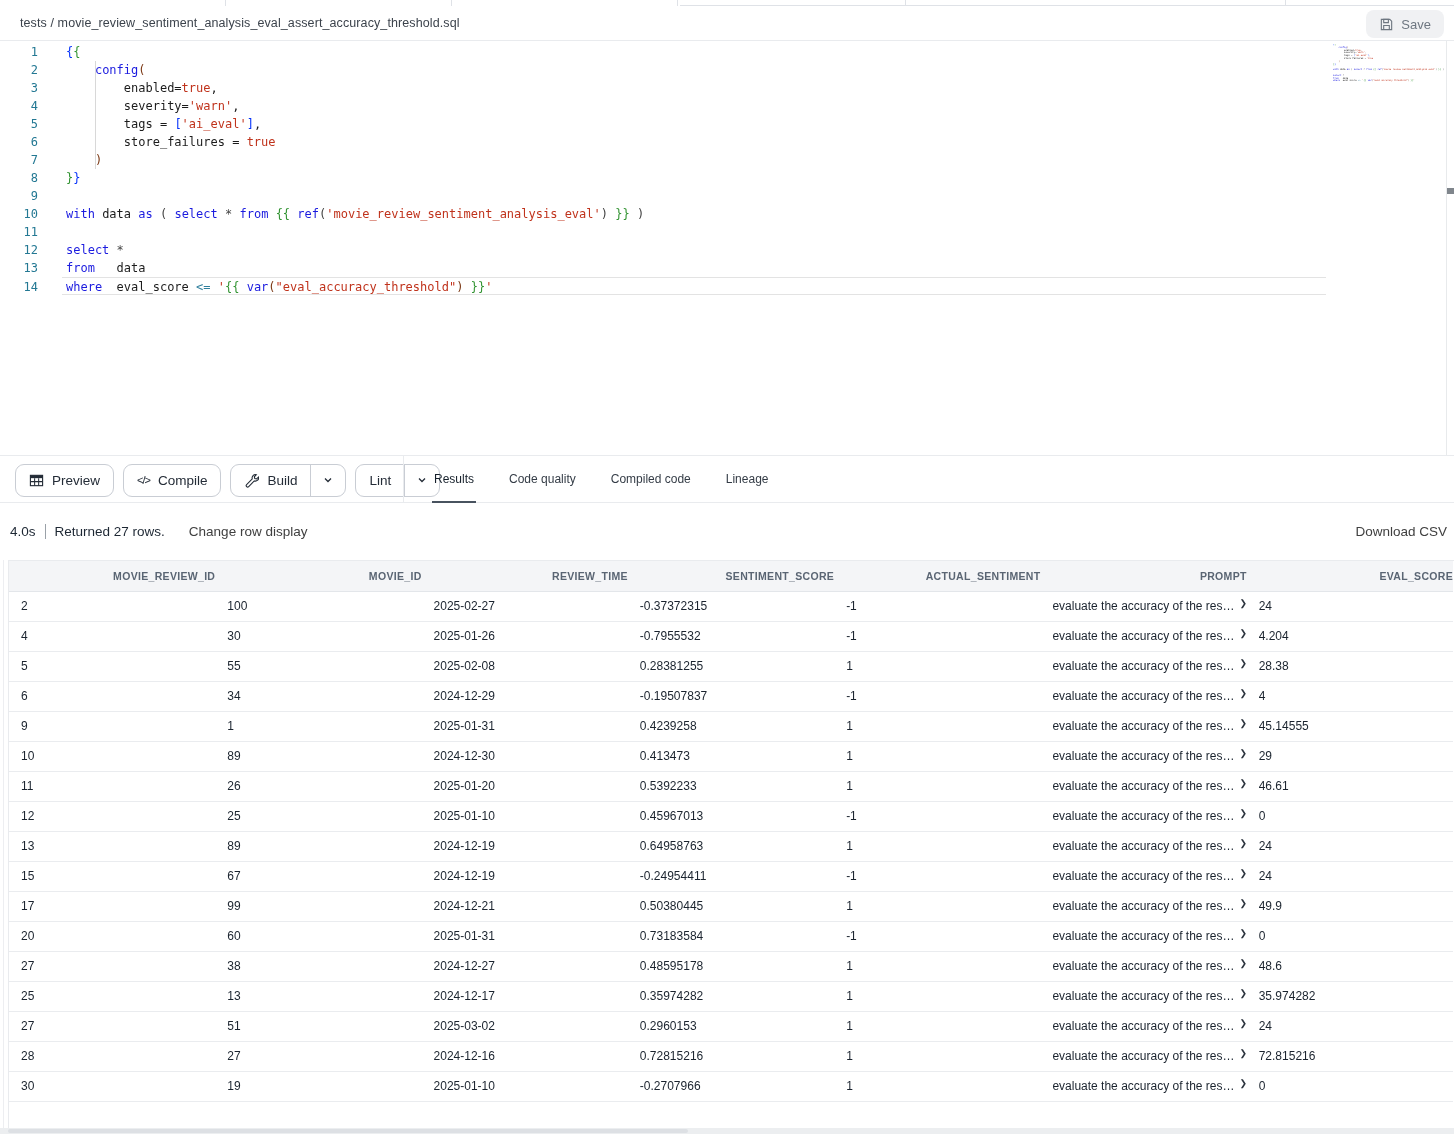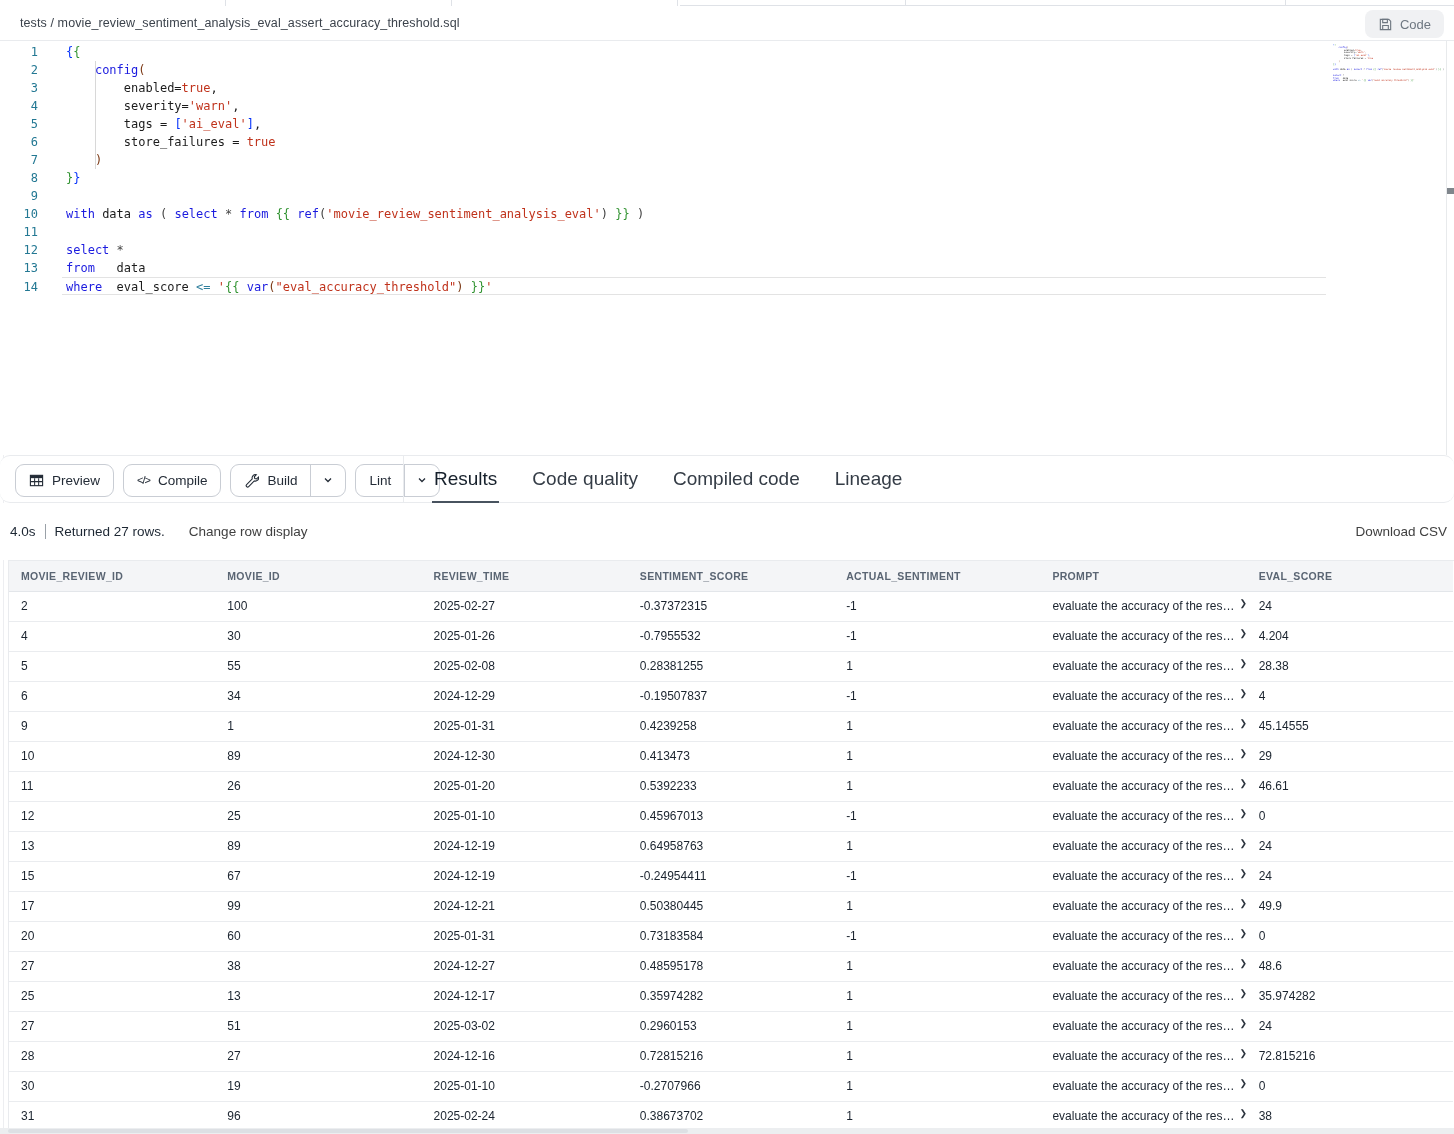--- a/index.html
+++ b/index.html
@@ -42,47 +42,47 @@
 
   
   .minimap { position:absolute; top:3px; left:1333px; width:112px; background:#fff;
              font-family:"DejaVu Sans Mono", monospace; font-size:2.3px; line-height:2.8px;
              white-space:pre; overflow:hidden; }
   .scroll-track-v { position:absolute; top:0; bottom:0; left:1446px; width:1px; background:#e8eaec; }
   .ruler-marker { position:absolute; left:1447px; width:7px; height:6px; top:147px; background:#565d66; opacity:.75; }
 
   
   .actionbar { position:absolute; top:455px; left:0; width:1454px; height:48px;
-               border-top:1px solid #e9ebee; border-bottom:1px solid #e9ebee; background:#fff;border-radius:10px; }
+               border-top:1px solid #e9ebee; border-bottom:1px solid #e9ebee; background:#fff; }
   .btn-row { position:absolute; left:15px; top:0; height:48px; display:flex; align-items:center; gap:9px; }
   .tool-btn { display:flex; align-items:stretch; height:33px; border:1px solid #c9cdd4; border-radius:9px;
               background:#fff; color:#242c37; font-size:13.5px; font-family:inherit; cursor:pointer; overflow:hidden; }
   .tool-btn .main { display:flex; align-items:center; gap:8px; padding:0 13px; }
   .tool-btn .caret { display:flex; align-items:center; padding:0 11px; border-left:1px solid #c9cdd4; }
   .tool-btn svg, .tool-btn .glyph { display:block; color:#242c37; }
   .glyph { font-size:11px; letter-spacing:-1px; }
   .bar-divider { position:absolute; left:403px; top:0; bottom:0; width:1px; background:#e9ebee; }
   .tabs { position:absolute; left:432px; top:0; height:48px; display:flex; gap:31px; }
-  .tab { display:flex; align-items:center; height:100%; padding:0 2px; font-size:19px; color:#343c46;
+  .tab { display:flex; align-items:center; height:100%; padding:0 2px; font-size:12px; color:#343c46;
          border-bottom:3px solid transparent; cursor:pointer; }
   .tab.active { color:#16202b; border-bottom-color:#48535f; }
 
   
   .statusbar { position:absolute; top:503px; left:0; width:1454px; height:57px; background:#fff; }
   .status-left { position:absolute; left:10px; top:0; height:57px; display:flex; align-items:center; font-size:13.5px; color:#1d2733;justify-content:space-between; }
   .status-pipe { display:inline-block; width:1px; height:15px; background:#9aa1a8; margin:0 9px; }
   .link { color:#404040; cursor:pointer; font-size:13.5px; }
   .status-left .link { margin-left:24px; }
   .download { position:absolute; right:7px; top:0; height:57px; display:flex; align-items:center; }
 
   
   .tablewrap { position:absolute; top:560px; left:8px; width:1446px; height:568px; overflow:hidden;
                border-left:1px solid #e9ebee; border-top:1px solid #e9ebee; }
   table.results { border-collapse:collapse; table-layout:fixed; width:1444px; }
-  table.results th { width:206px; height:30px; background:#f4f5f7; text-align:left; padding:0 0 0 12px;
+  table.results th { width:206px; height:30px; background:#f4f5f7; text-align:right; padding:0 0 0 12px;
                      font-size:10.5px; color:#5a6573; letter-spacing:.03em; border-bottom:1px solid #e3e6ea;
                      font-weight:bold; white-space:nowrap; }
   table.results td { height:30px; padding:0 0 0 12px; font-size:12px; color:#1a232e;
                      border-bottom:1px solid #eaecef; white-space:nowrap; overflow:hidden; }
   .prompt-cell { display:flex; align-items:center; }
   .prompt-chev { font-size:9px; color:#2b333d; margin-left:5px; position:relative; top:-3px; cursor:pointer; }
 
   
   .hscroll { position:absolute; top:1128px; left:0; width:1454px; height:6px; background:#eceef0; }
   .hscroll .thumb { position:absolute; left:8px; top:1px; width:680px; height:4px; background:#dde0e4; border-radius:2px; }
@@ -104,21 +104,21 @@
   <div class="fileheader">
     <div class="breadcrumb">tests / movie_review_sentiment_analysis_eval_assert_accuracy_threshold.sql</div>
     <button class="save-btn">
       <span>
           <svg width="15" height="15" viewBox="0 0 16 16" fill="none" stroke="currentColor" stroke-width="1.2">
             <path d="M2.5 2.5h9l2 2v9h-11z"></path>
             <path d="M5 13.5V9h6v4.5"></path>
             <path d="M5 2.5h5v3.5H5z"></path>
           </svg>
         </span>
-      <span>Code</span>
+      <span>Save</span>
     </button>
   </div>
 
   <div class="edge-left"></div>
 
   <div class="editor">
     <div id="code-lines">
         <div class="code-line" style="top: 2px;"><span class="lnum">1</span><span class="ltext"><span class="tok-b">{</span><span class="tok-g">{</span></span></div>
         <div class="code-line" style="top: 20px;"><span class="lnum">2</span><span class="ltext"><span class="tok-p">    </span><span class="tok-k">config</span><span class="tok-w">(</span></span></div>
         <div class="code-line" style="top: 38px;"><span class="lnum">3</span><span class="ltext"><span class="tok-p">        enabled=</span><span class="tok-s">true</span><span class="tok-p">,</span></span></div>
@@ -454,34 +454,20 @@
             <td>-0.2707966</td>
             <td>1</td>
             <td>
               <span class="prompt-cell">
                 <span>evaluate the accuracy of the res…</span>
                 <span class="prompt-chev">❯</span>
               </span>
             </td>
             <td>0</td>
           </tr>
-          <tr>
-            <td>31</td>
-            <td>96</td>
-            <td>2025-02-24</td>
-            <td>0.38673702</td>
-            <td>1</td>
-            <td>
-              <span class="prompt-cell">
-                <span>evaluate the accuracy of the res…</span>
-                <span class="prompt-chev">❯</span>
-              </span>
-            </td>
-            <td>38</td>
-          </tr>
         </tbody>
     </table>
   </div>
 
   <div class="hscroll">
     <div class="thumb"></div>
   </div>
 
 </div>
 

